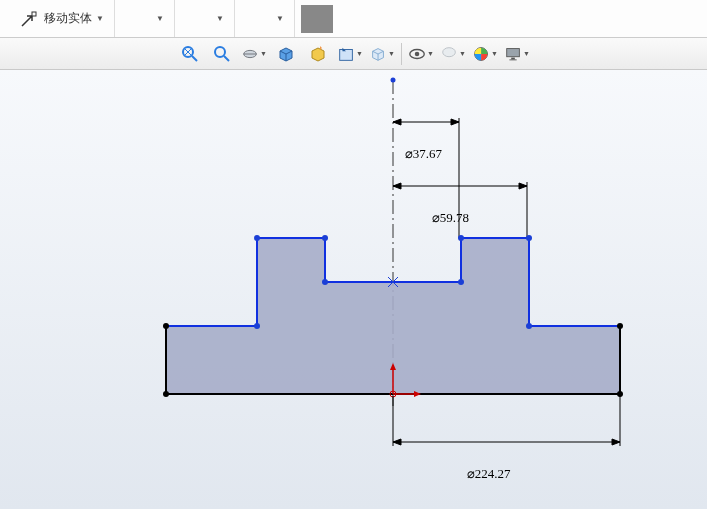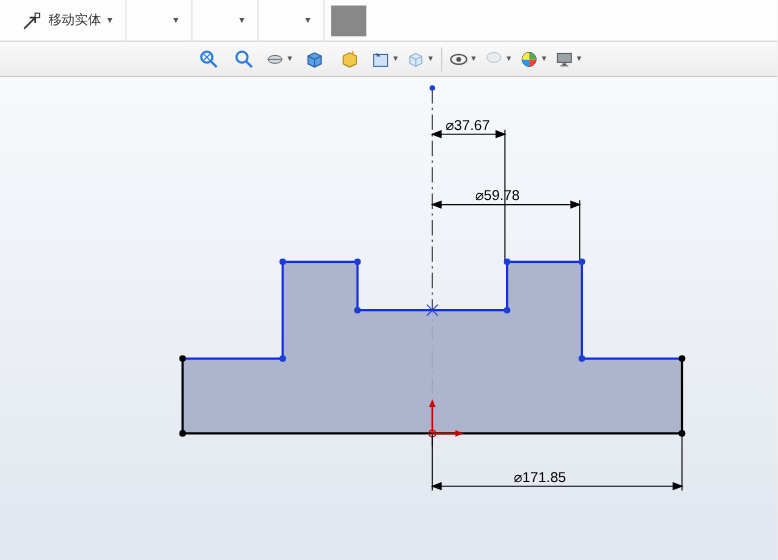--- a/index.html
+++ b/index.html
@@ -73,24 +73,25 @@
     position: absolute;
     top: 70px;
     left: 0;
     right: 0;
     bottom: 0;
     background: linear-gradient(to bottom, #f7f9fc 0%, #e1e7ef 100%);
     overflow: hidden;
   }
   .dim-label {
     position: absolute;
-    font-family: Liberation Sans, sans-serif;
+    font-family: Liberation Serif, serif;
     font-size: 13px;
     color: #000;
     white-space: nowrap;
+    margin-top: 40px;
   }
   .sketch-pt {
     position: absolute;
     width: 6px; height: 6px;
     border-radius: 50%;
     transform: translate(-3px,-3px);
   }
   .pt-blue { background: #1b3fd6; }
   .pt-black { background: #000; }
 </style>
@@ -258,15 +259,15 @@
   <div class="sketch-pt pt-blue" style="left:461px;top:212px;"></div>
   <div class="sketch-pt pt-blue" style="left:461px;top:168px;"></div>
   <div class="sketch-pt pt-blue" style="left:529px;top:168px;"></div>
   <div class="sketch-pt pt-blue" style="left:529px;top:256px;"></div>
   <div class="sketch-pt pt-black" style="left:620px;top:256px;"></div>
   <div class="sketch-pt pt-black" style="left:620px;top:324px;"></div>
   <div class="sketch-pt pt-black" style="left:166px;top:324px;"></div>
 
   <div class="dim-label" style="left:405px;top:36px;">⌀37.67</div>
   <div class="dim-label" style="left:432px;top:100px;">⌀59.78</div>
-  <div class="dim-label" style="left:467px;top:356px;">⌀171.85</div>
+  <div class="dim-label" style="left:467px;top:356px;">⌀224.27</div>
 
 </div>
 
 </body></html>

